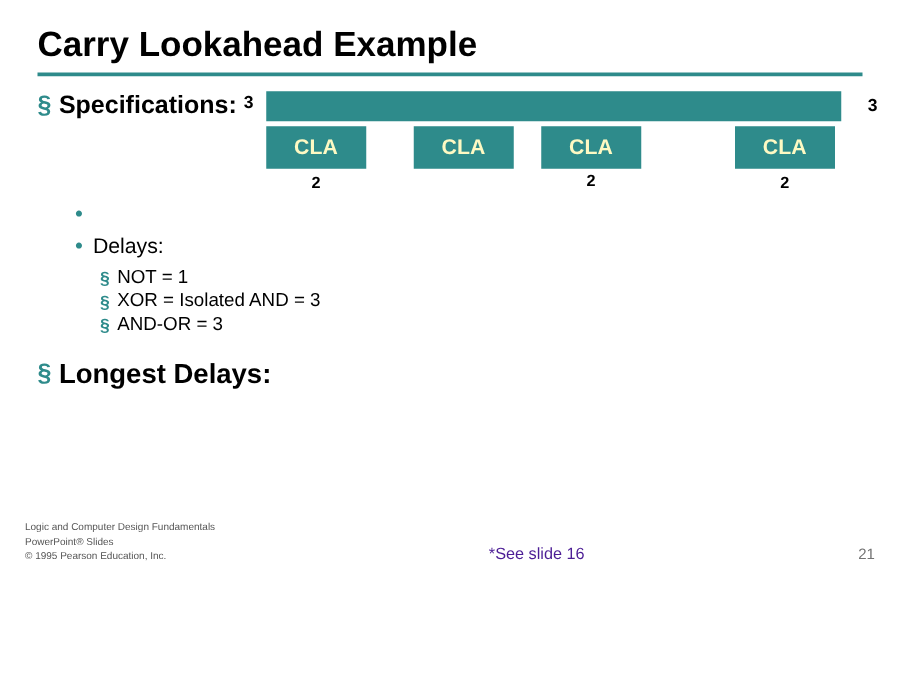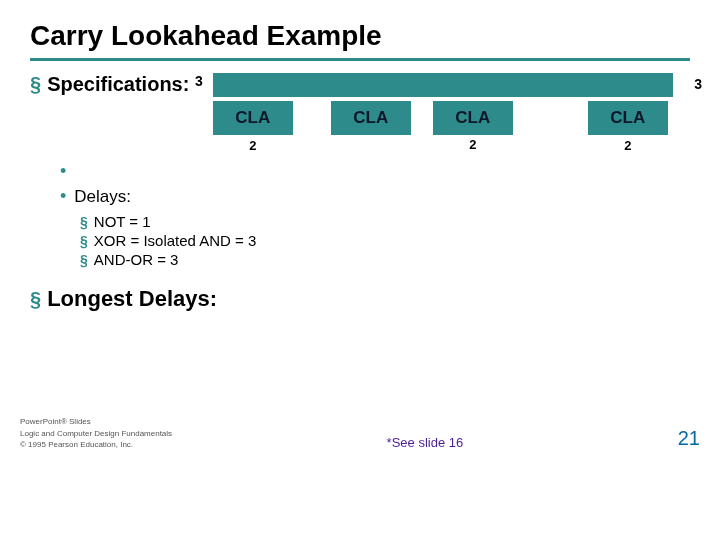--- a/index.html
+++ b/index.html
@@ -78,21 +78,21 @@
       top: 2px;
       right: -18px;
       font-size: 14px;
       font-weight: bold;
       color: #000;
       z-index: 2;
     }
 
     .cla-box {
       background-color: #2e8b8b;
-      color: #0f172a;
+      color: #fef9c3;
       font-size: 17px;
       font-weight: bold;
       width: 80px;
       height: 34px;
       display: flex;
       align-items: center;
       justify-content: center;
       position: relative;
     }
 
@@ -163,22 +163,22 @@
       color: #555;
       line-height: 1.4;
     }
 
     .footer-center {
       font-size: 13px;
       color: #4c1d95;
     }
 
     .footer-right {
-      font-size: 20px;
-      color: #0369a1;
+      font-size: 12px;
+      color: #737373;
     }
   </style>
 </head>
 <body>
 
 <div class="slide">
 
   <div class="slide-title">Carry Lookahead Example</div>
 
   <div class="content-area">
@@ -252,21 +252,21 @@
       <div class="longest-delays-header">
         <span class="section-bullet">§</span>
         <span>Longest Delays:</span>
       </div>
     </div>
 
   </div>
 
   <div class="footer">
     <div class="footer-left">
+      <div>Logic and Computer Design Fundamentals</div>
       <div>PowerPoint® Slides</div>
-      <div>Logic and Computer Design Fundamentals</div>
       <div>© 1995 Pearson Education, Inc.</div>
     </div>
     <div class="footer-center">*See slide 16</div>
     <div class="footer-right">21</div>
   </div>
 
 </div>
 
 </body></html>

